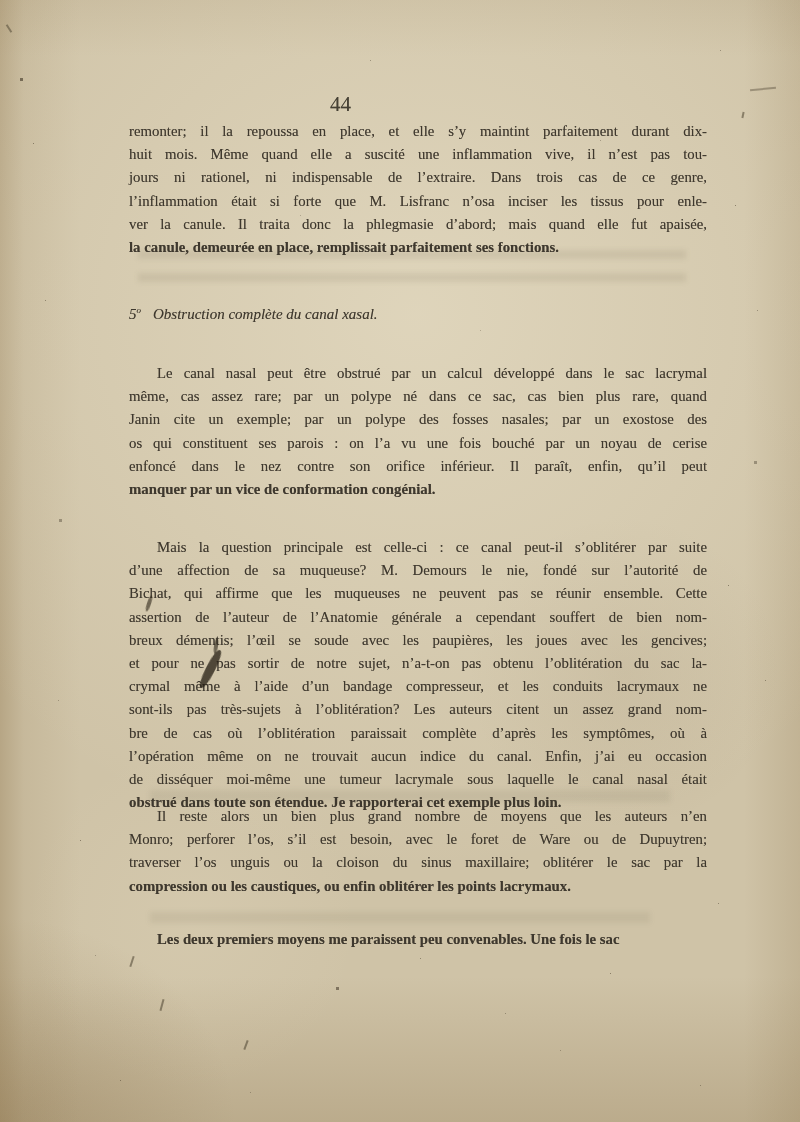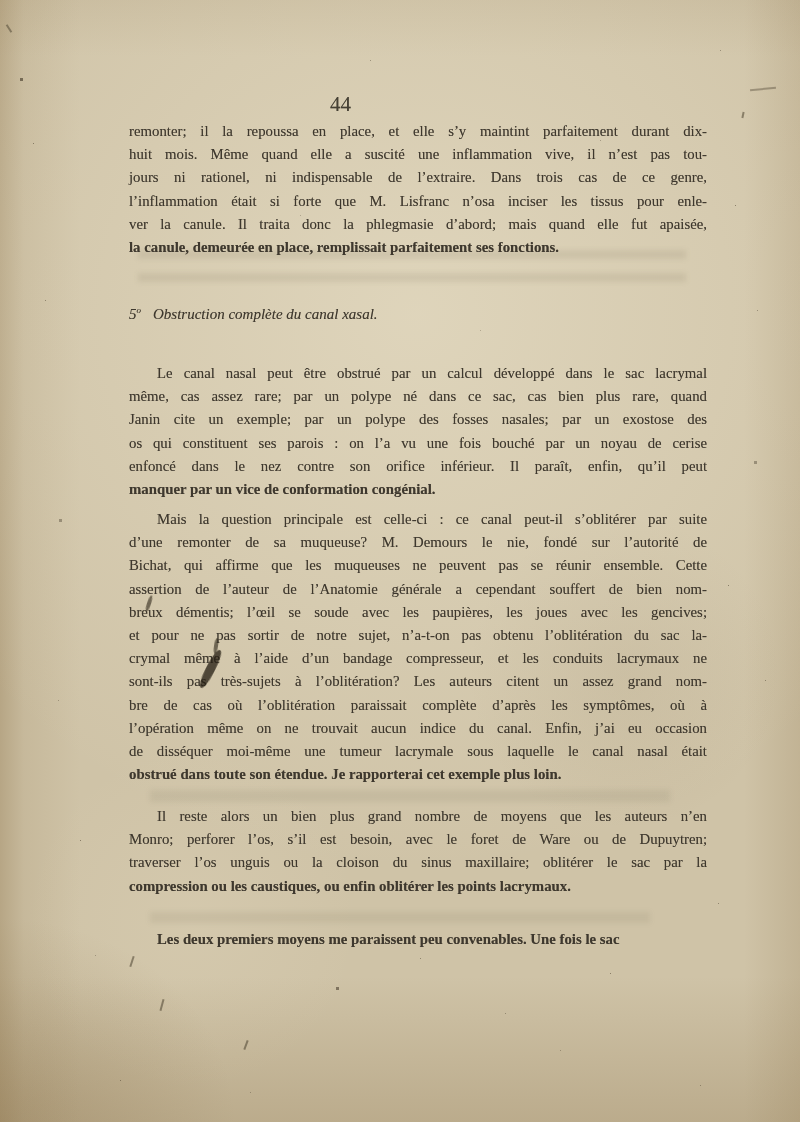--- a/index.html
+++ b/index.html
@@ -28,21 +28,21 @@
   }
   .para{
     position:absolute;left:129px;width:578px;
     font-size:14.8px;line-height:23.2px;
     text-shadow:0 0 .5px rgba(64,56,44,.45);
   }
   .line{text-align:justify;text-align-last:justify;height:23.2px;white-space:nowrap;}
   .line.last{text-align-last:left;font-weight:bold;}
   .indent .line:first-child{padding-left:28px;}
   .em{}
-  .p1{top:120px;} .p2{top:362px;} .p3{top:508px;} .p4{top:805px;} .p5{top:928px;}
+  .p1{top:120px;} .p2{top:362px;} .p3{top:536px;} .p4{top:805px;} .p5{top:928px;}
   .heading{
     position:absolute;left:129px;top:298px;width:578px;
     text-align:left;font-style:italic;font-size:15px;line-height:25px;
     text-shadow:0 0 .5px rgba(64,56,44,.45);
   }
   .heading .num{margin-right:12px;font-style:italic;}
   .heading sup{font-size:9px;}
   
   .bleed{position:absolute;filter:blur(2.5px);pointer-events:none;}
   .bleed1{left:138px;top:250px;width:548px;height:44px;
@@ -118,21 +118,21 @@
   <div class="para p2 indent">
       <div class="line"><span>Le canal nasal peut être obstrué par un calcul développé dans le sac lacrymal</span></div>
       <div class="line"><span>même, cas assez rare; par un polype né dans ce sac, cas bien plus rare, quand</span></div>
       <div class="line"><span>Janin cite un exemple; par un polype des fosses nasales; par un exostose des</span></div>
       <div class="line"><span>os qui constituent ses parois : on l’a vu une fois bouché par un noyau de cerise</span></div>
       <div class="line"><span>enfoncé dans le nez contre son orifice inférieur. Il paraît, enfin, qu’il peut</span></div>
       <div class="line last"><span>manquer par un vice de conformation congénial.</span></div>
     </div>
   <div class="para p3 indent">
       <div class="line"><span>Mais la question principale est celle-ci : ce canal peut-il s’oblitérer par suite</span></div>
-      <div class="line"><span>d’une remonter de sa muqueuse? M. Demours le nie, fondé sur l’autorité de</span></div>
+      <div class="line"><span>d’une affection de sa muqueuse? M. Demours le nie, fondé sur l’autorité de</span></div>
       <div class="line"><span>Bichat, qui affirme que les muqueuses ne peuvent pas se réunir ensemble. Cette</span></div>
       <div class="line"><span>assertion de l’auteur de l’</span><span class="em">Anatomie générale</span><span> a cependant souffert de bien nom-</span></div>
       <div class="line"><span>breux démentis; l’œil se soude avec les paupières, les joues avec les gencives;</span></div>
       <div class="line"><span>et pour ne pas sortir de notre sujet, n’a-t-on pas obtenu l’oblitération du sac la-</span></div>
       <div class="line"><span>crymal même à l’aide d’un bandage compresseur, et les conduits lacrymaux ne</span></div>
       <div class="line"><span>sont-ils pas très-sujets à l’oblitération? Les auteurs citent un assez grand nom-</span></div>
       <div class="line"><span>bre de cas où l’oblitération paraissait complète d’après les symptômes, où à</span></div>
       <div class="line"><span>l’opération même on ne trouvait aucun indice du canal. Enfin, j’ai eu occasion</span></div>
       <div class="line"><span>de disséquer moi-même une tumeur lacrymale sous laquelle le canal nasal était</span></div>
       <div class="line last"><span>obstrué dans toute son étendue. Je rapporterai cet exemple plus loin.</span></div>

